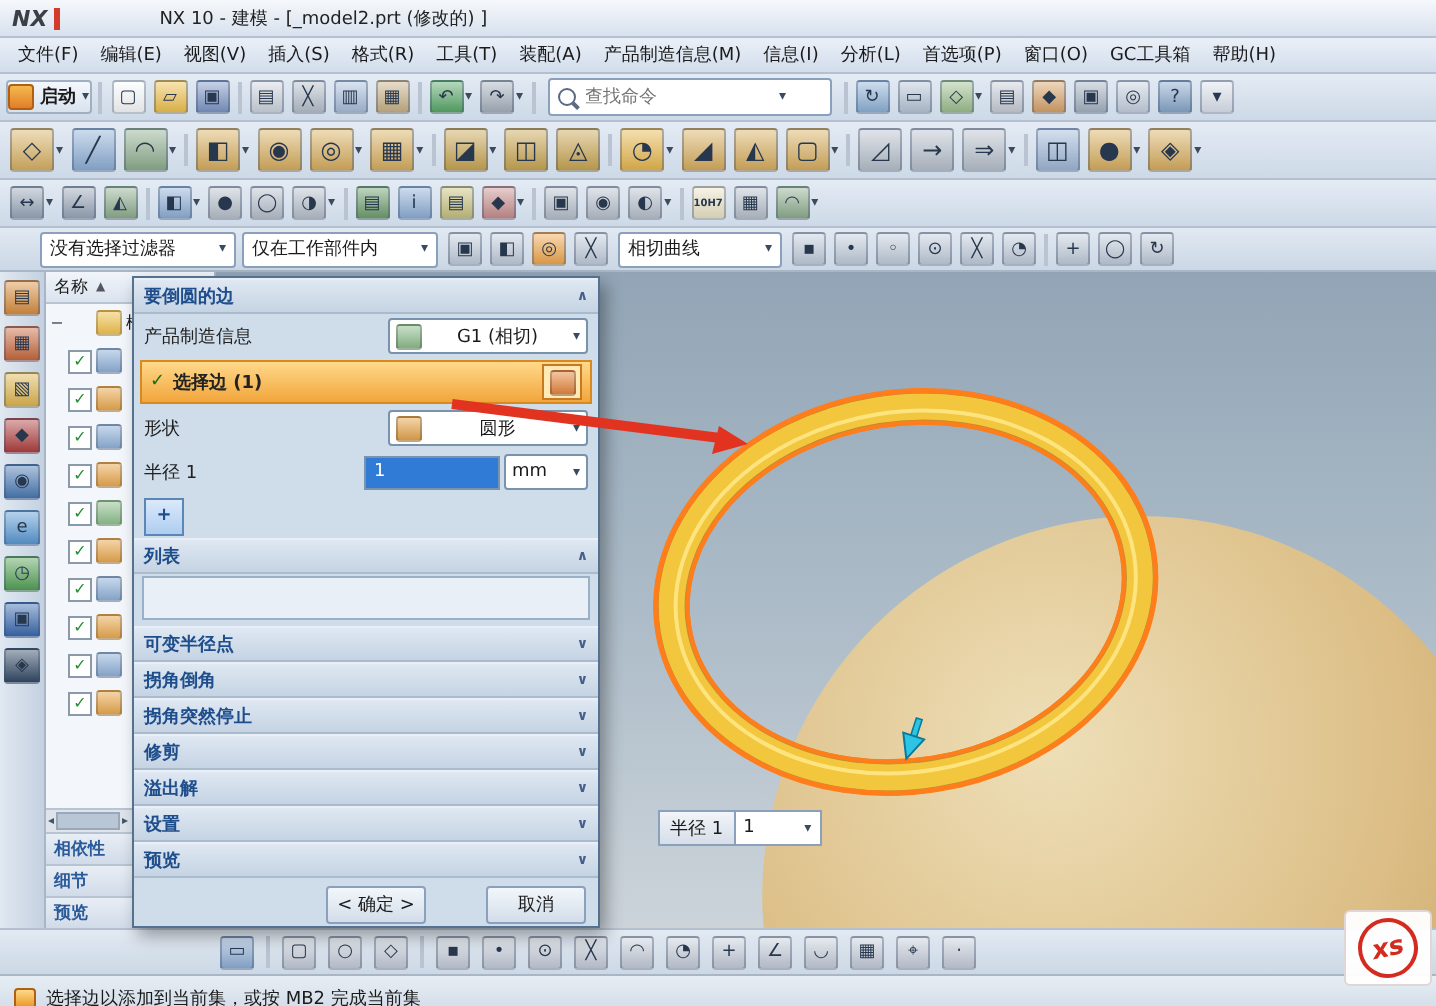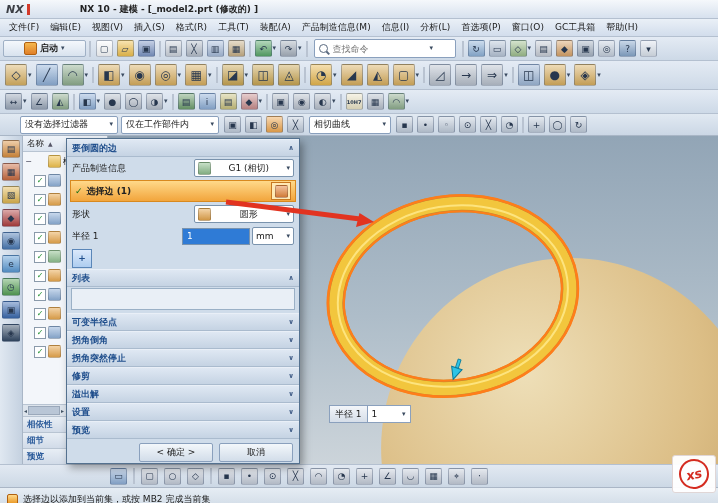--- a/index.html
+++ b/index.html
@@ -3,40 +3,40 @@
 <meta charset="utf-8">
 <style>
   html,body{margin:0;padding:0;background:#8a97a5;}
   .app{position:relative;width:718px;height:503px;overflow:hidden;
        font-family:"DejaVu Sans","Liberation Sans",sans-serif;font-size:9px;color:#1a1a1a;
        background:#d9e2ec;}
   
   .titlebar{height:18px;background:linear-gradient(#f5f8fb,#d7e1ee);border-bottom:1px solid #b4c0d0;
             display:flex;align-items:center;gap:6px;padding:0 6px;}
   .nx-logo{font-weight:700;font-style:italic;font-size:11px;color:#3c3f45;border-right:3px solid #d33a2a;padding-right:3px;line-height:11px;}
-  .win-title{font-weight:700;color:#222;padding-left:44px;}
+  .win-title{font-weight:400;color:#222;padding-left:44px;}
   .menubar{height:17px;background:linear-gradient(#eaf0f7,#d2ddec);border-bottom:1px solid #b4c0d0;
            display:flex;align-items:center;gap:1px;padding:0 4px;}
   .menu-item{padding:1px 5px;border-radius:2px;white-space:nowrap;}
   
   .toolbar{display:flex;align-items:center;padding:0 3px;background:linear-gradient(#e4ebf4,#cdd9e7);
            border-bottom:1px solid #b4c0d0;}
   .t1{height:23px;} .t2{height:28px;} .t3{height:23px;}
   .tgroup{display:flex;align-items:center;}
   .tool{display:inline-flex;align-items:center;gap:1px;padding:1px 2px;border-radius:2px;}
   .ic{width:15px;height:15px;border:1px solid rgba(55,75,105,.35);border-radius:2px;display:flex;
       align-items:center;justify-content:center;font-size:9px;color:#27374e;overflow:hidden;
       background-image:linear-gradient(rgba(255,255,255,.55),rgba(0,0,0,.10));}
   .t2 .ic{width:20px;height:20px;font-size:12px;}
   .caret{font-size:7px;color:#3a4a60;line-height:1;}
   .caret:empty{display:none;}
   [data-name="toolbar-separator"]{width:2px !important;height:16px !important;font-size:0;
       border:none;border-radius:0;background-image:none;}
   [data-name="fit-tolerance-icon"]{font-size:5px;font-weight:700;}
-  .start-btn{display:flex;align-items:center;gap:3px;padding:1px 20px;border:1px solid #9fb0c5;
+  .start-btn{display:flex;align-items:center;gap:3px;padding:1px 0;border:1px solid #9fb0c5;
       border-radius:2px;background:linear-gradient(#f4f8fc,#d8e2ee);font-weight:600;}
   .start-ic{width:11px;height:11px;background:linear-gradient(#f5b84f,#e07f28);border:1px solid #b06010;border-radius:2px;}
   .vsep{width:2px;height:16px;background:#b9c3d1;margin:0 3px;}
   .searchbox{display:flex;align-items:center;gap:3px;background:#fff;border:1px solid #8aa0bd;
       border-radius:2px;height:17px;width:132px;padding:0 4px;margin:0 4px;}
   .searchbox input{border:none;outline:none;width:92px;font-size:9px;font-family:inherit;color:#555;background:transparent;}
   .mag{width:7px;height:7px;border:1.5px solid #5a6a80;border-radius:50%;position:relative;flex:none;}
   .mag::after{content:"";position:absolute;width:4px;height:1.5px;background:#5a6a80;transform:rotate(45deg);right:-3px;bottom:-1px;}
   
   .filterbar{height:21px;display:flex;align-items:center;gap:3px;padding:0 20px;
@@ -107,21 +107,21 @@
   .radius-val{background:#2f7bd6;color:#fff;width:58px;height:15px;display:flex;align-items:center;
       padding:0 4px;border:1px solid #7a93ad;}
   .unit{min-width:34px;justify-content:space-between;}
   .add-btn{flex:1;height:16px;background:linear-gradient(#eef3f9,#d3deea);border:1px solid #9ab0c6;
       display:flex;align-items:center;justify-content:center;border-radius:2px;}
   .add-ic{width:18px;height:17px;background:linear-gradient(#dbe9fb,#aecdf0);border:1px solid #5a86b8;
       color:#1f4e8c;font-weight:900;display:flex;align-items:center;justify-content:center;flex:none;}
   .list-box{height:20px;flex:none;margin:1px 4px 3px 4px;background:#e9eff6;border:1px solid #9ab0c6;}
   .dlg-buttons{margin-top:auto;display:flex;justify-content:flex-end;gap:6px;padding:4px 6px 6px;}
   .btn{min-width:48px;height:17px;background:linear-gradient(#f3f7fb,#d2dde9);border:1px solid #8aa0bd;
-      border-radius:2px;display:flex;align-items:center;justify-content:center;padding:0 12px;}
+      border-radius:2px;display:flex;align-items:center;justify-content:center;padding:0 0;margin-left:24px;}
   
   .annot{position:absolute;inset:0;width:100%;height:100%;pointer-events:none;z-index:60;}
   .watermark{position:absolute;right:2px;bottom:10px;z-index:70;display:flex;align-items:center;gap:4px;
       background:rgba(255,255,255,.95);border:1px solid #e0d6d6;border-radius:3px;padding:3px 6px;}
   .wm-logo{width:26px;height:26px;border:2px solid #d42b20;border-radius:50%;color:#d42b20;display:flex;
       align-items:center;justify-content:center;font-style:italic;font-weight:700;font-size:13px;
       transform:rotate(-12deg);flex:none;}
   .wm-text{display:flex;flex-direction:column;align-items:center;}
   .wm-site{color:#d42b20;font-weight:900;font-size:15px;letter-spacing:3px;line-height:16px;}
   .wm-domain{background:#1c1c1c;color:#fff;font-size:6.5px;padding:1px 3px;letter-spacing:1px;}

